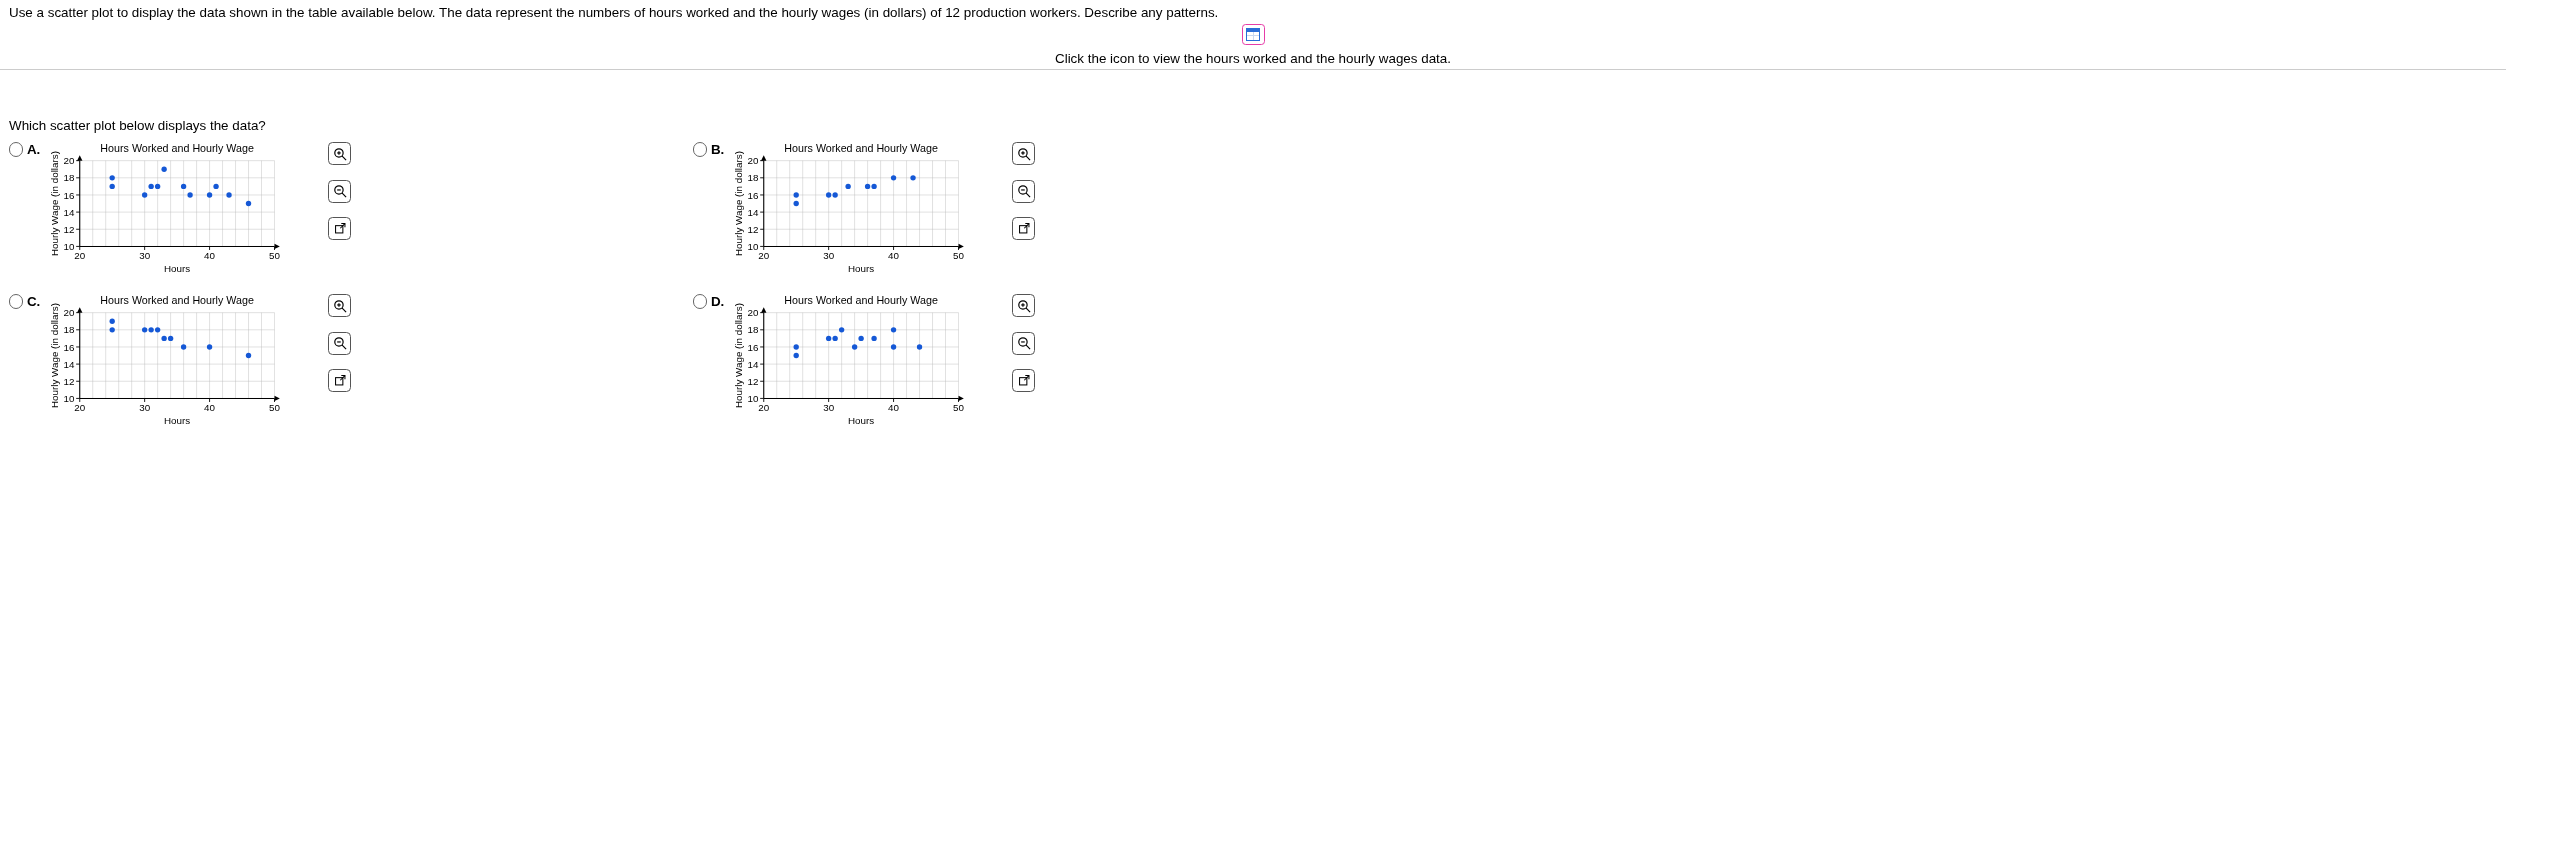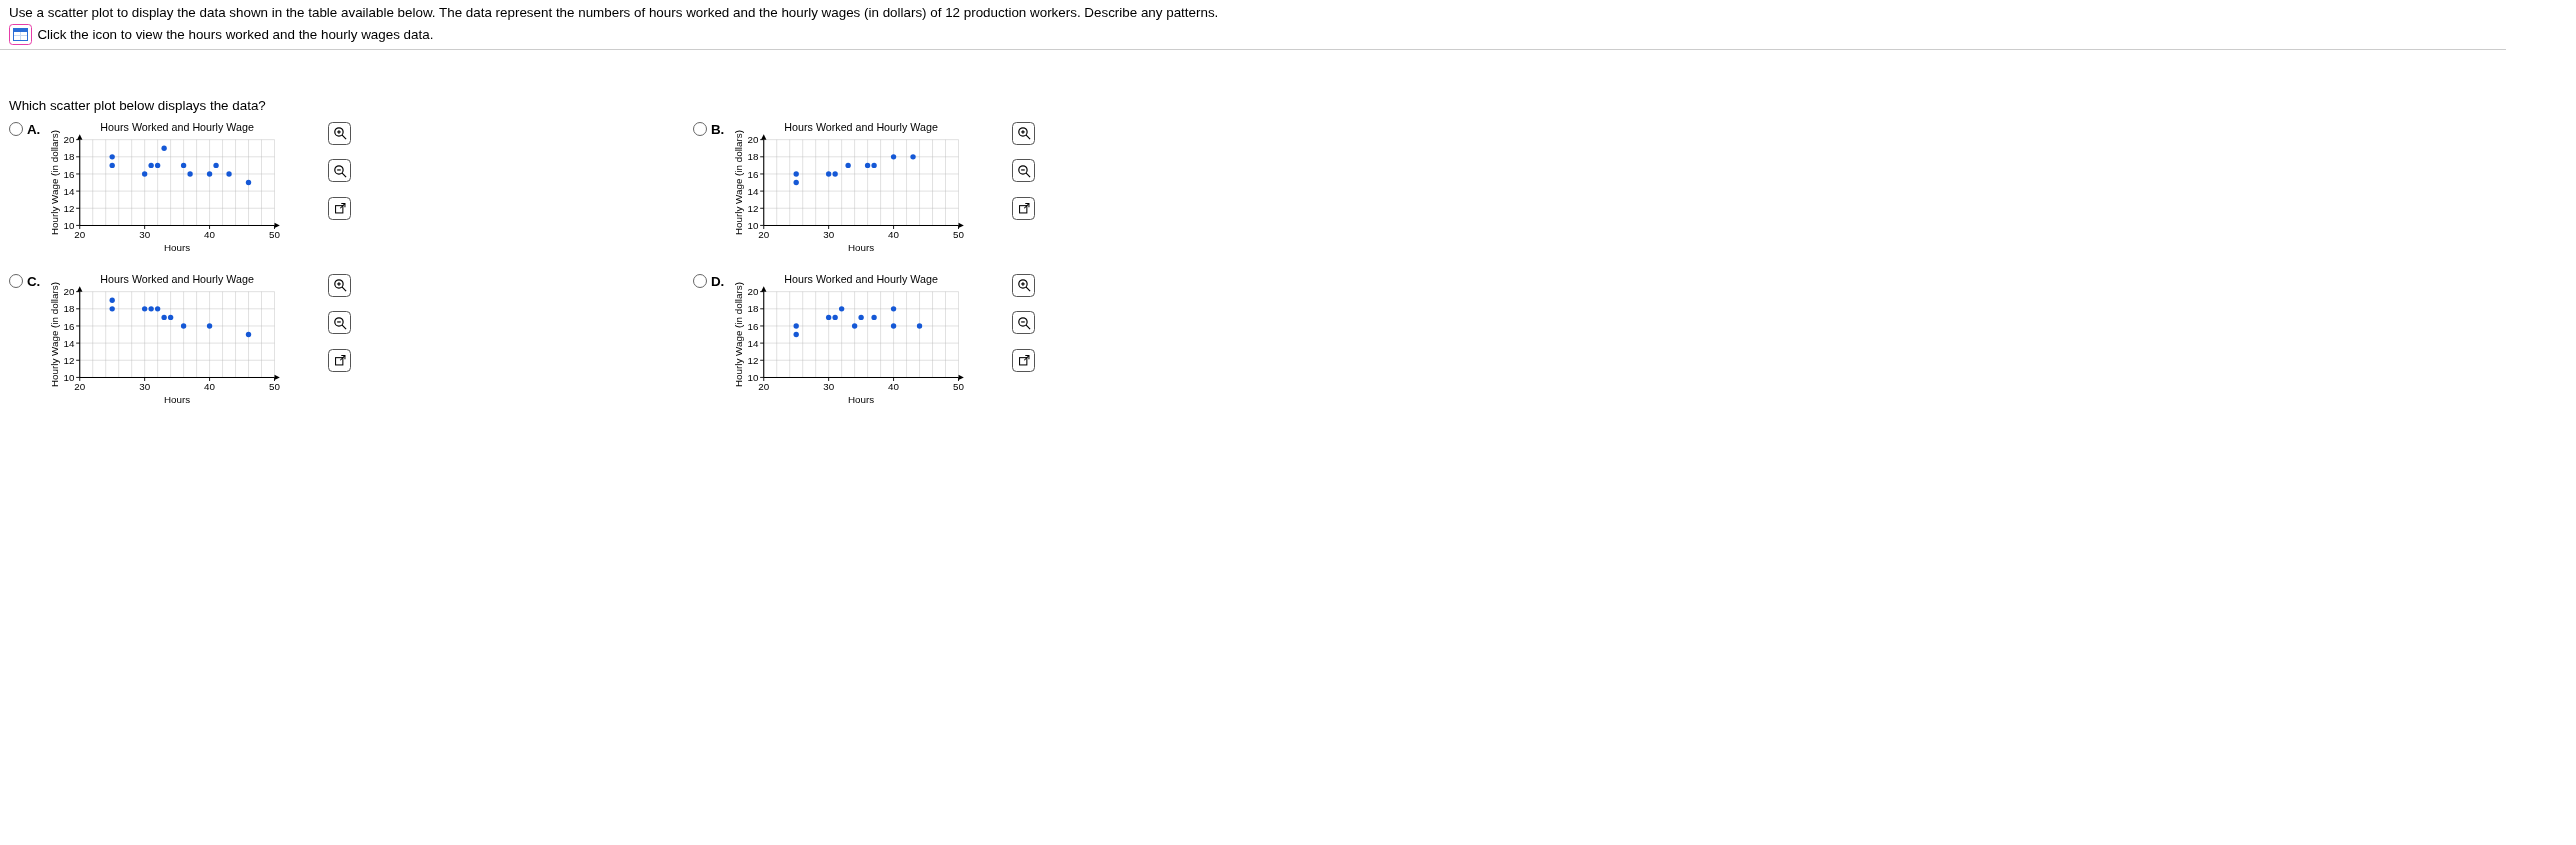--- a/index.html
+++ b/index.html
@@ -1,20 +1,20 @@
 <!DOCTYPE html>
 <html style="font-size:14.3px"><head>
 <meta charset="utf-8">
 <style>
   * { box-sizing: border-box; margin: 0; padding: 0; }
   body { font-family: Arial, Helvetica, sans-serif; font-size: 13.4px; color: #000; background: #fff; }
   .container { width: 2506px; }
   .header-block { padding: 5.4px 9px 0 9px; }
   .intro { margin-bottom: 3.6px; }
-  .icon-line { display: flex; align-items: center; gap: 5.4px; margin-bottom: 3.6px; }
+  .icon-line { display: flex; align-items: center; gap: 5.4px; margin-bottom: 3.6px; flex-direction: column; }
   .table-icon-btn { width: 23px; height: 21.5px; border: 1.8px solid #e63da8; border-radius: 3.6px; background: #fff; display: flex; align-items: center; justify-content: center; cursor: pointer; }
   .table-icon-inner { width: 14.3px; height: 12.5px; background: linear-gradient(#2a6ed7 0 2.7px, #fff 2.7px 5.4px, #fff 5.4px) ; border: 0.9px solid #2a6ed7; position: relative; }
   .table-icon-inner::before, .table-icon-inner::after { content:""; position:absolute; background:#c9d9f0; }
   .table-icon-inner::before { left:0; right:0; top:50%; height:0.9px; }
   .table-icon-inner::after { top:2.7px; bottom:0; left:50%; width:0.9px; }
   hr.sep { border: none; border-top: 0.9px solid #ccc; margin: 1.8px 0 7.2px 0; }
   .question-line { padding: 0 9px 7.2px 9px; margin-top: 48px; }
   .choices-area { padding: 0 9px; display: grid; grid-template-columns: 684px 684px; column-gap: 0; row-gap: 18px; }
   .choice { display: flex; align-items: flex-start; gap: 9px; }
   .radio-col { display:flex; align-items:center; gap:3.6px; padding-top:1.8px; }

